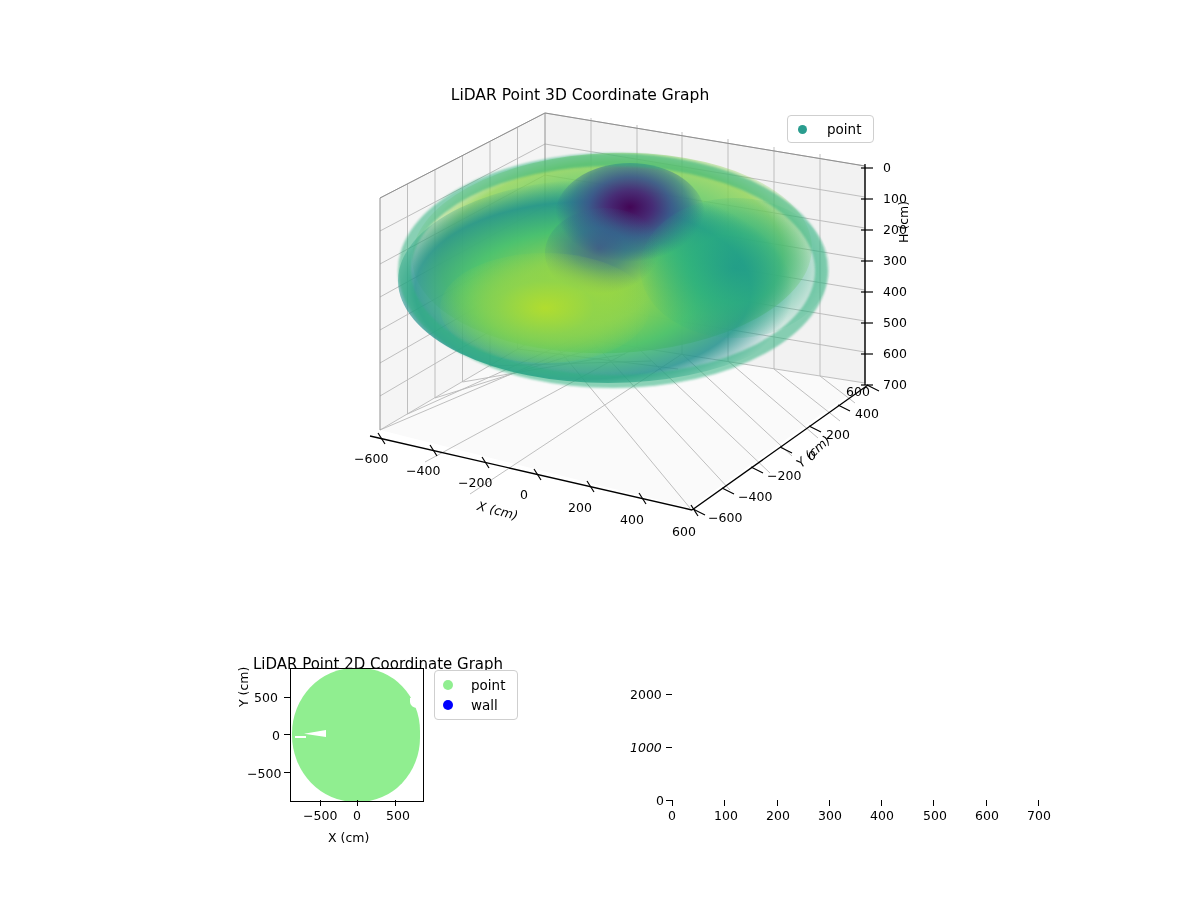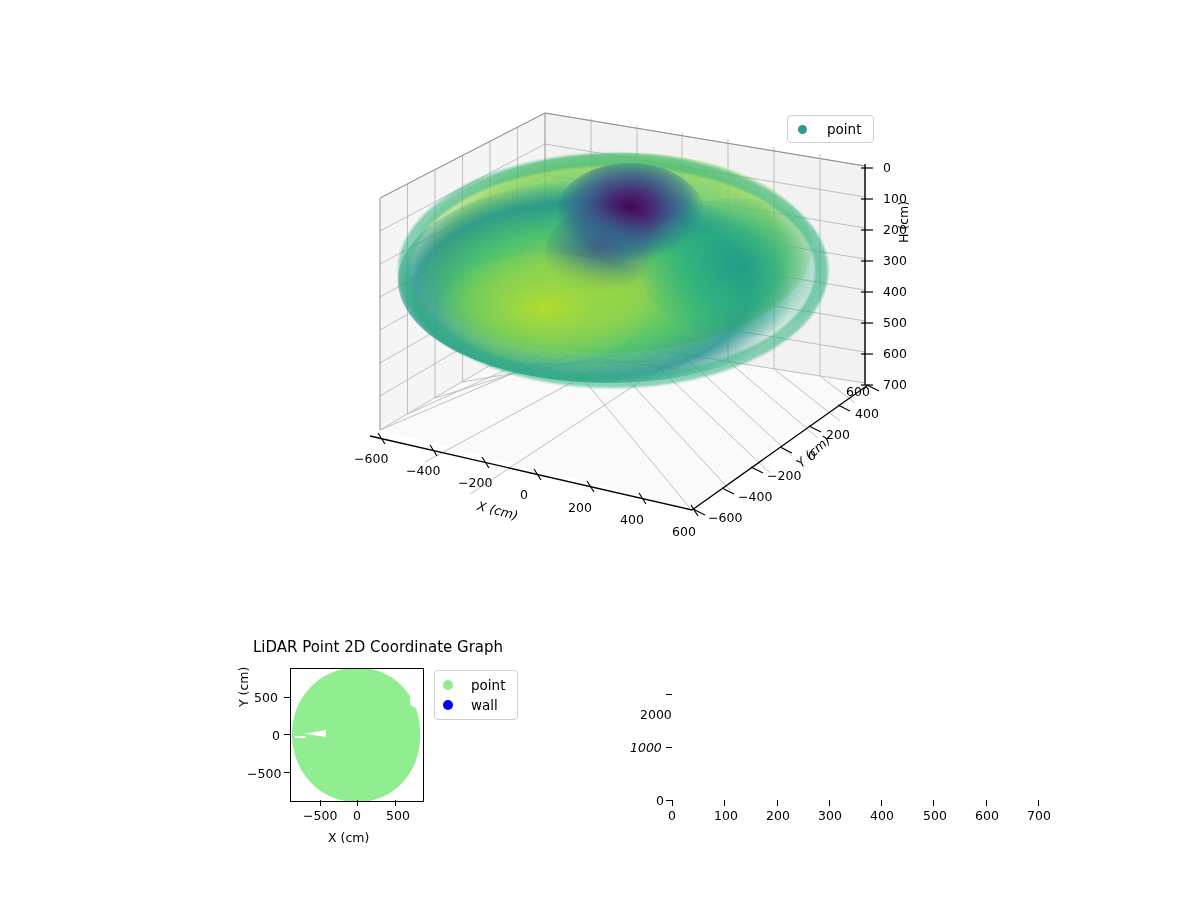--- a/index.html
+++ b/index.html
@@ -26,21 +26,21 @@
   #cloudwrap{position:absolute;left:0;top:0;width:620px;height:540px;
              pointer-events:none;}
   .cloud{position:absolute;border-radius:50%;}
 
   
   .t3{position:absolute;font-size:12.5px;white-space:nowrap;color:#000;}
   .ax3{position:absolute;font-size:12.5px;white-space:nowrap;color:#000;}
 
   
   #panel2d{left:150px;top:638px;width:420px;height:230px;}
-  #title2d{position:absolute;left:58px;top:0px;width:340px;text-align:center;font-size:15px;}
+  #title2d{position:absolute;left:58px;top:17px;width:340px;text-align:center;font-size:15px;}
   #box2d{position:absolute;left:140px;top:30px;width:132px;height:132px;
          border:1.1px solid #000;background:#fff;overflow:hidden;}
   #blob2d{position:absolute;left:1px;top:-1px;width:128px;height:134px;
           background:#90ee90;border-radius:49% 47% 48% 50%;}
   #blob2d .nick1{position:absolute;left:12px;top:62px;width:22px;height:7px;
           background:#fff;clip-path:polygon(0% 55%,100% 0%,100% 100%);}
   #blob2d .nick2{position:absolute;left:3px;top:68px;width:11px;height:2px;background:#fff;}
   #blob2d .nick3{position:absolute;left:118px;top:30px;width:12px;height:10px;
           background:#fff;border-radius:0 0 0 60%;}
   #blob2d .nick4{position:absolute;left:120px;top:12px;width:10px;height:12px;
@@ -65,20 +65,21 @@
   #legendH .swatch{width:24px;height:11px;background:#0000ff;display:block;}
   #legendH .lab{font-size:13px;}
   .tH{position:absolute;font-size:12.5px;white-space:nowrap;}
   .tick{position:absolute;background:#000;}
 </style>
 </head>
 <body>
 
 <div class="abs" id="panel3d">
 
+  <div id="title3d">LiDAR Point 3D Coordinate Graph</div>
 
   <div id="legend3d">
     <span class="dot"></span>
     <span class="lab">point</span>
   </div>
 
   <svg id="svg3d" viewBox="0 0 620 540">
 
     <polygon points="40,352 205,255 205,35 40,120" fill="#f5f5f5" stroke="none"></polygon>
 
@@ -301,21 +302,21 @@
       <span class="lab">wall</span>
     </div>
   </div>
 </div>
 
 <div class="abs" id="panelH">
 
 
   <div class="tH" style="left:36px;top:155px;">0</div>
   <div class="tH" style="left:10px;top:102px;font-style:italic;">1000</div>
-  <div class="tH" style="left:20px;top:49px;margin-top:20px;">2000</div>
+  <div class="tH" style="left:10px;top:49px;">2000</div>
   <div class="tick" style="left:46px;top:161.5px;width:6px;height:1.2px;"></div>
   <div class="tick" style="left:46px;top:108.5px;width:6px;height:1.2px;"></div>
   <div class="tick" style="left:46px;top:55.5px;width:6px;height:1.2px;"></div>
 
   <div class="tH" style="left:48px;top:170px;">0</div>
   <div class="tH" style="left:94px;top:170px;">100</div>
   <div class="tH" style="left:146px;top:170px;">200</div>
   <div class="tH" style="left:198px;top:170px;">300</div>
   <div class="tH" style="left:250px;top:170px;">400</div>
   <div class="tH" style="left:303px;top:170px;">500</div>

